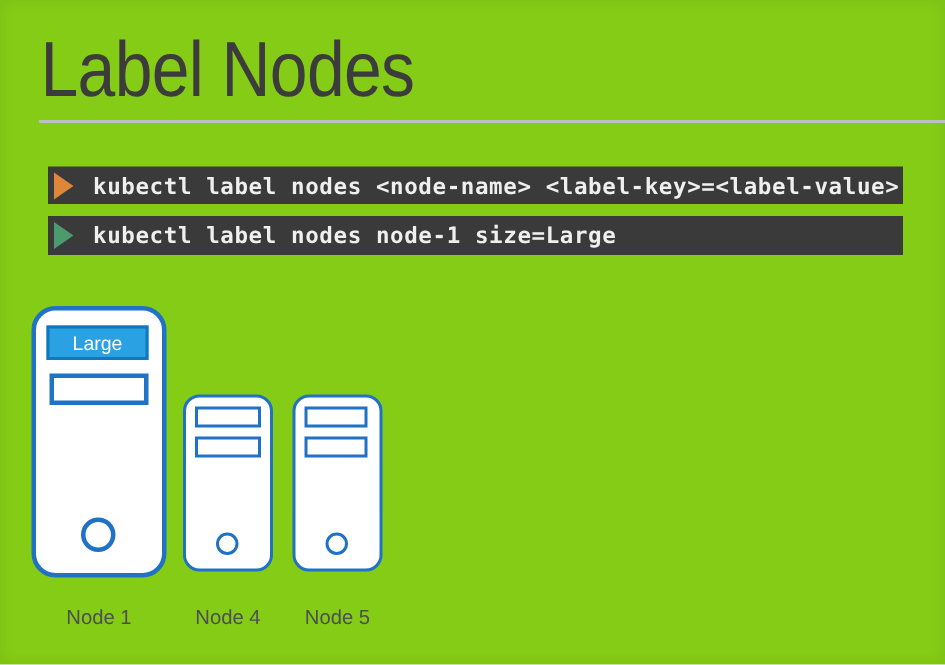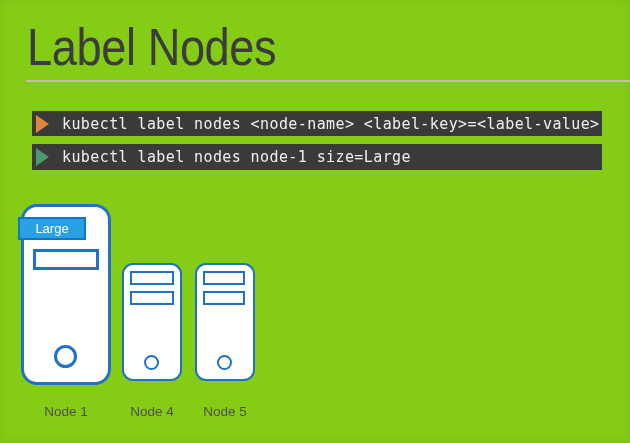--- a/index.html
+++ b/index.html
@@ -36,20 +36,21 @@
     background: #BEBEBE;
   }
 
   
   .code-line {
     position: absolute;
     left: 32px;
     width: 570px;
     height: 25px;
     background: #3A3A3A;
+    font-weight: bold;
   }
   #code-line-1 { top: 111px; }
   #code-line-2 { top: 144px; height: 26px; }
   .tri {
     position: absolute;
     left: 4px;
     top: 50%;
     margin-top: -9px;
     width: 0; height: 0;
     border-top: 9px solid transparent;
@@ -73,21 +74,21 @@
     position: absolute;
     background: #ffffff;
     border: 3px solid #1F72C4;
   }
   #tower-1 { left: 21px;  top: 204px; width: 90px; height: 181px; border-radius: 16px; }
   #tower-2 { left: 122px; top: 263px; width: 60px; height: 118px; border-radius: 11px; border-width: 2.5px; }
   #tower-3 { left: 195px; top: 263px; width: 60px; height: 118px; border-radius: 11px; border-width: 2.5px; }
 
   .badge {
     position: absolute;
-    left: 18px; top: 217px;
+    left: 31px; top: 217px;
     width: 68px; height: 23px;
     background: #29A1E2;
     border: 2px solid #1277BE;
     color: #ffffff;
     font-size: 13px;
     line-height: 19px;
     text-align: center;
   }
   .slot {
     position: absolute;

